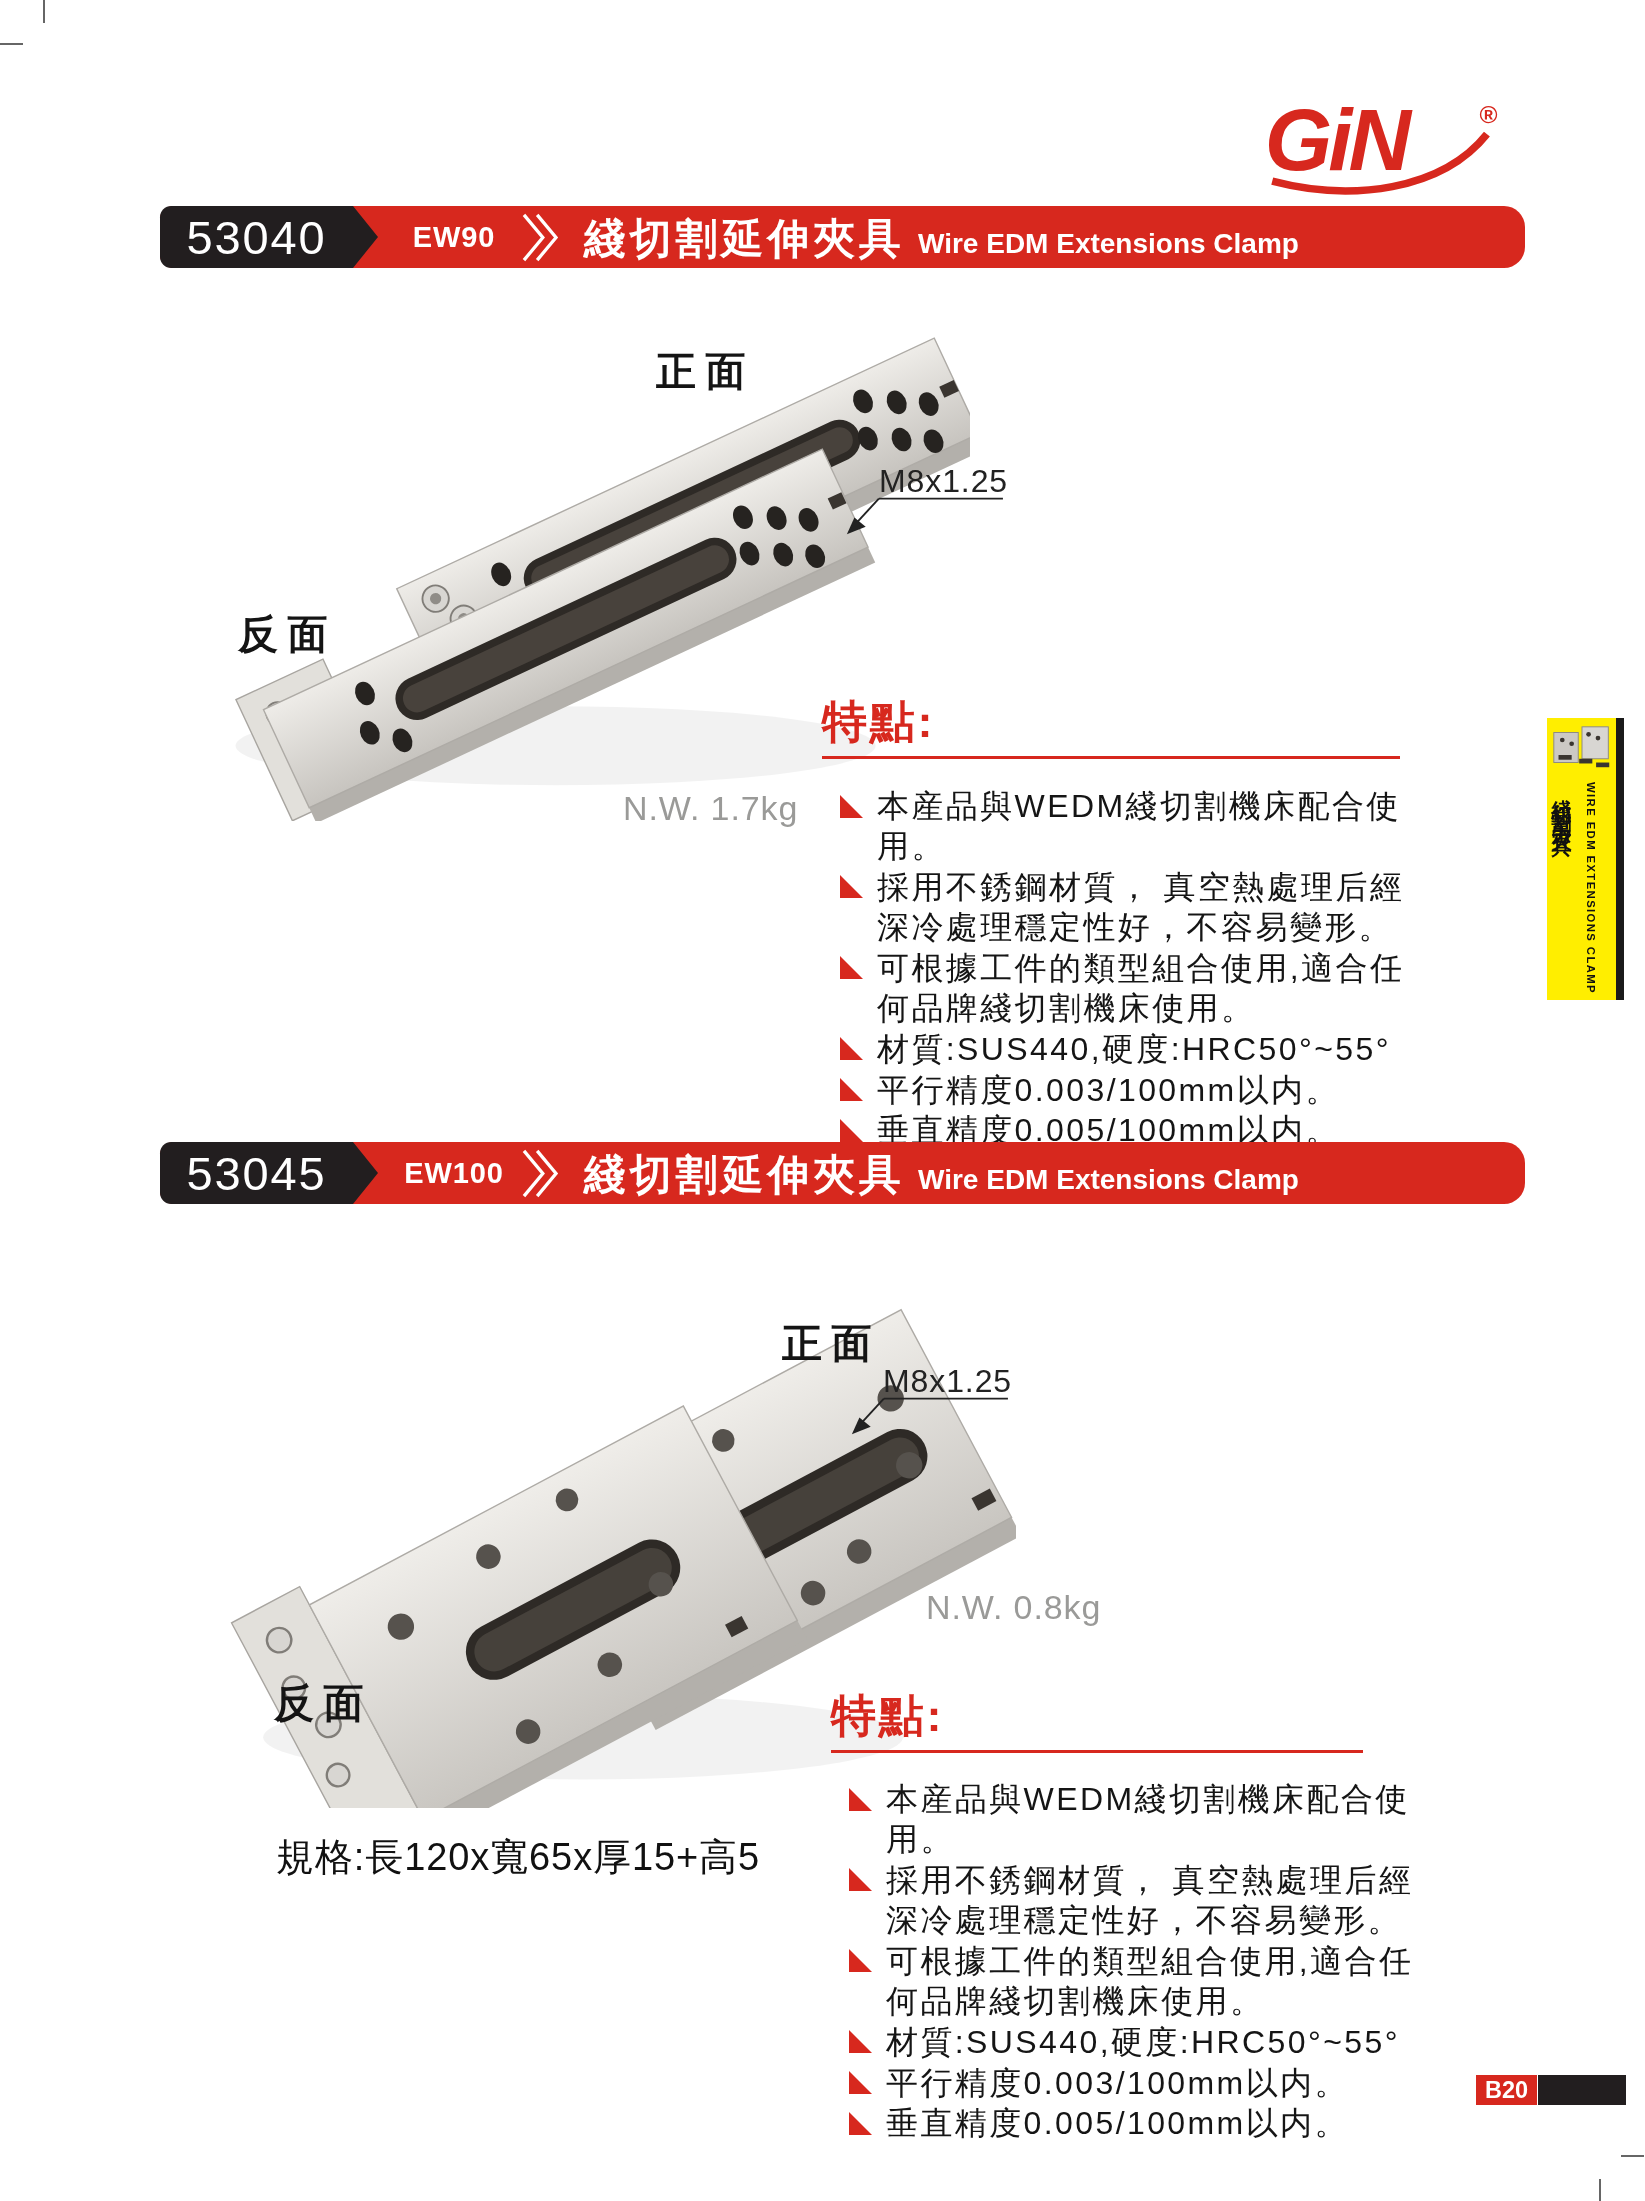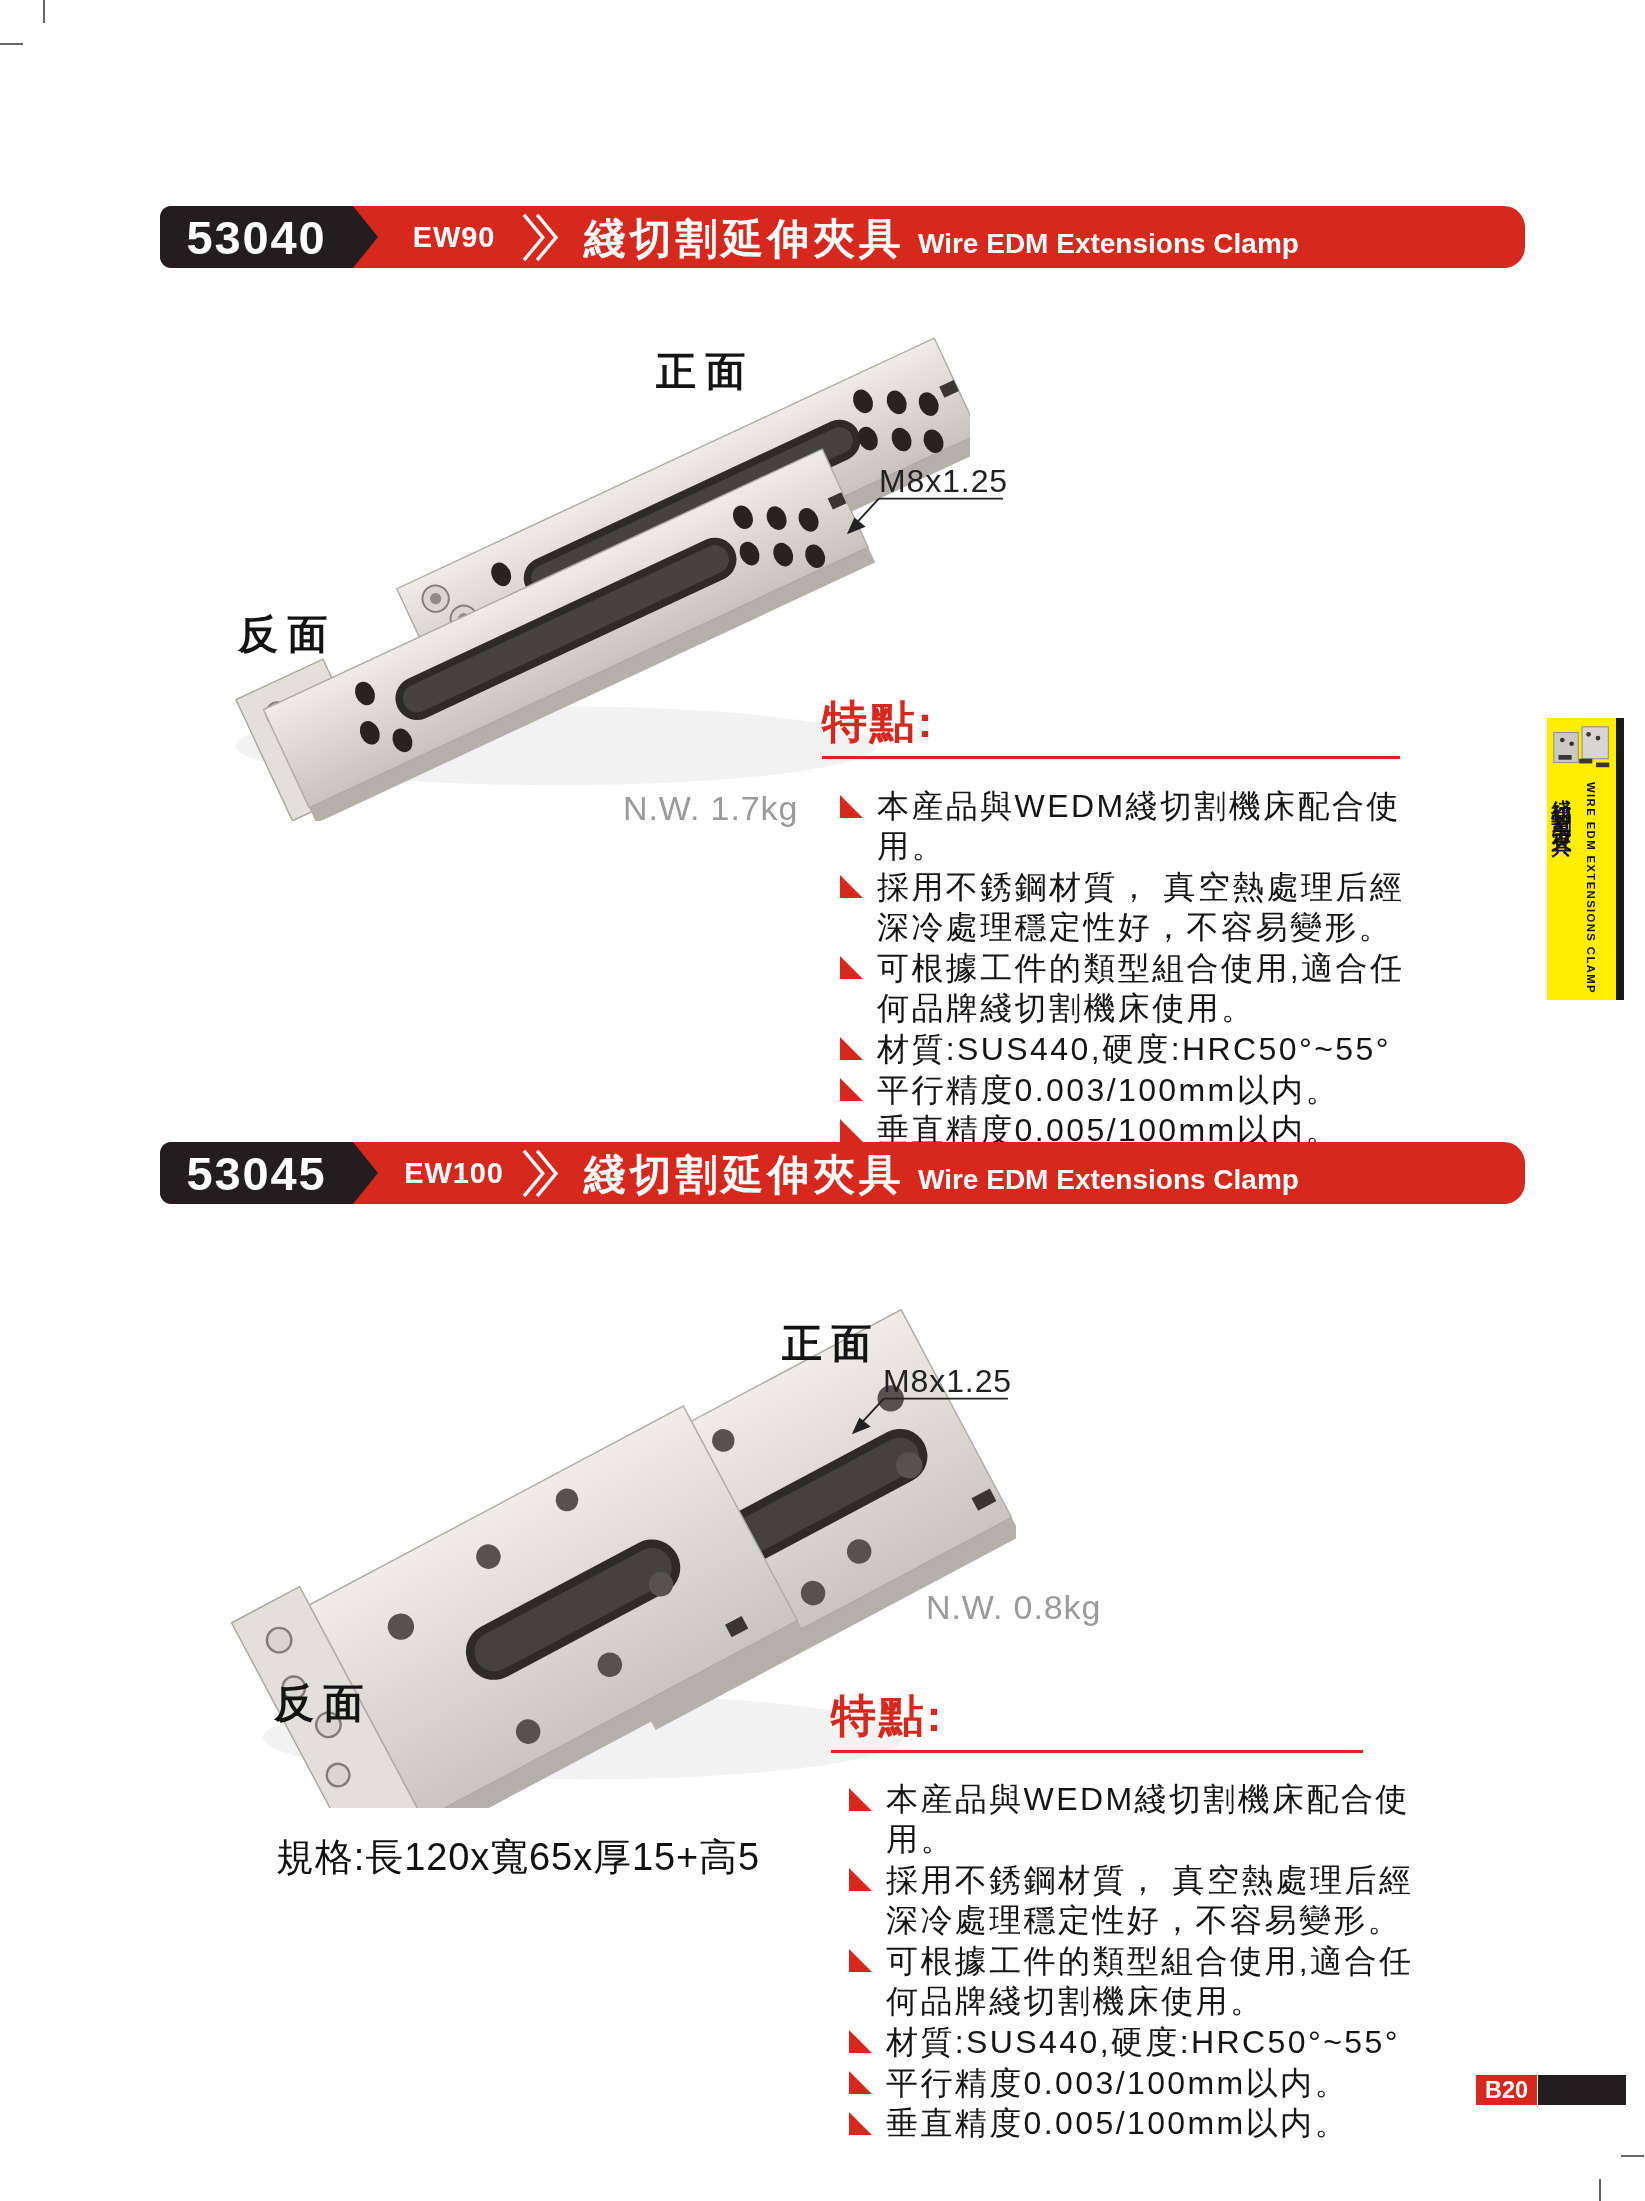--- a/index.html
+++ b/index.html
@@ -10,21 +10,21 @@
   .cropmark{position:absolute;background:#666;}
 
   
   .logo{position:absolute;left:1257px;top:87px;width:264px;height:113px;}
 
   
   .banner{position:absolute;left:160px;width:1365px;height:62px;background:#d7281e;
           border-radius:13px 21px 21px 13px;}
   .b-model{position:absolute;left:0;top:0;width:193px;height:62px;background:#221e1f;
            border-radius:11.3px 0 0 11.3px;display:flex;align-items:center;justify-content:center;
-           color:#fff;font-size:47px;font-weight:700;letter-spacing:1.9px;}
+           color:#fff;font-size:47px;font-weight:400;letter-spacing:1.9px;}
   .b-model::after{content:"";position:absolute;left:193px;top:0;width:0;height:0;
            border-top:31px solid transparent;border-bottom:31px solid transparent;
            border-left:25.4px solid #221e1f;}
   .b-code{position:absolute;left:235px;top:0;width:118px;height:62px;line-height:62px;
           text-align:center;color:#fff;font-size:29px;font-weight:700;letter-spacing:0.9px;}
   .b-chev{position:absolute;left:360px;top:6.6px;}
   .b-zh{position:absolute;left:424px;top:0;height:62px;line-height:66px;color:#fff;
         font-size:42px;font-weight:700;letter-spacing:3.8px;}
   .b-en{position:absolute;left:758px;top:0;height:62px;line-height:75px;color:#fff;
         font-size:28px;font-weight:700;}
@@ -61,20 +61,27 @@
 </head>
 <body>
 
 <div id="page">
 
   <div class="cropmark" style="left:43px;top:0;width:1.9px;height:22.6px;"></div>
   <div class="cropmark" style="left:0;top:43px;width:22.6px;height:1.9px;"></div>
   <div class="cropmark" style="left:1599px;top:2179px;width:1.9px;height:22.6px;"></div>
   <div class="cropmark" style="left:1621px;top:2155px;width:22.6px;height:1.9px;"></div>
 
+  <div class="logo">
+    <svg width="264" height="113" viewBox="0 0 280 120">
+      <path d="M16,100 C100,122 196,110 244,50" stroke="#d7281e" stroke-width="8" fill="none"></path>
+      <text x="8" y="88" font-size="92" font-weight="900" font-style="italic" fill="#d7281e" font-family="Liberation Sans, sans-serif" letter-spacing="-4">GiN</text>
+      <text x="236" y="38" font-size="26" fill="#d7281e" font-weight="700">®</text>
+    </svg>
+  </div>
 
   <div class="banner" style="top:206px;">
     <div class="b-model">53040</div>
     <div class="b-code">EW90</div>
     <svg class="b-chev" width="40" height="49" viewBox="0 0 42 52">
       <polyline points="4,2 24,26 4,50" fill="none" stroke="#fff" stroke-width="3.5"></polyline>
       <polyline points="18,2 38,26 18,50" fill="none" stroke="#fff" stroke-width="3.5"></polyline>
     </svg>
     <div class="b-zh">綫切割延伸夾具</div>
     <div class="b-en">Wire EDM Extensions Clamp</div>

